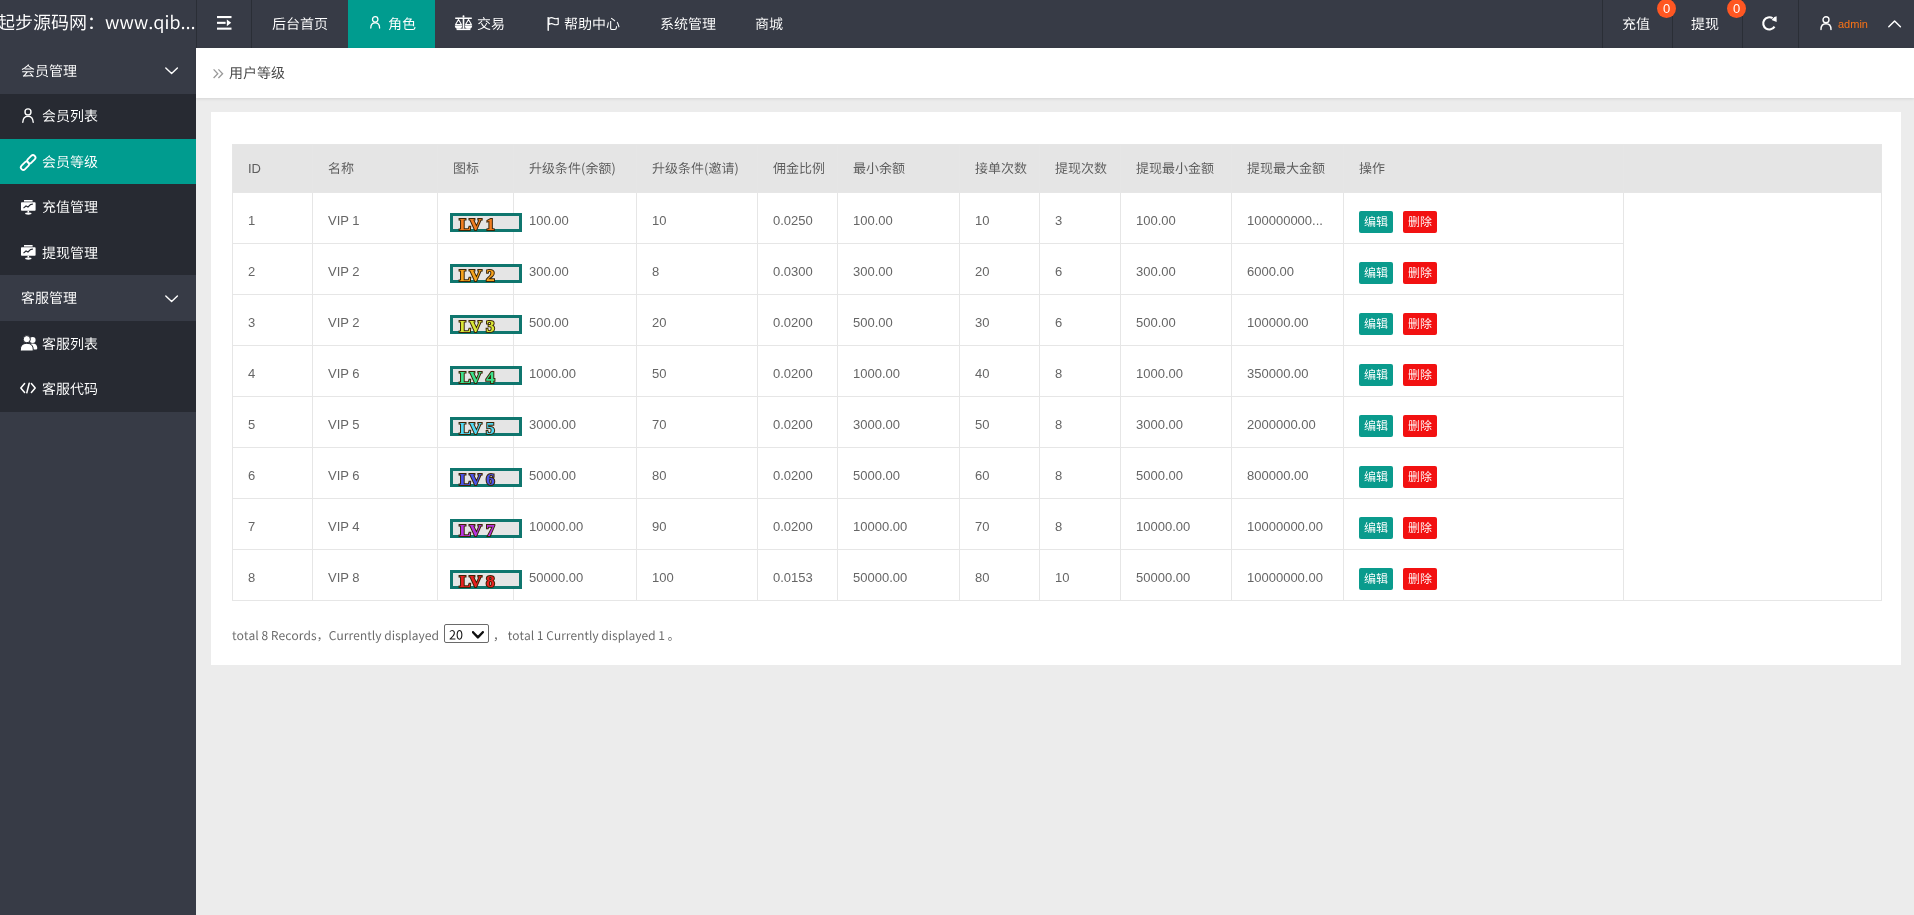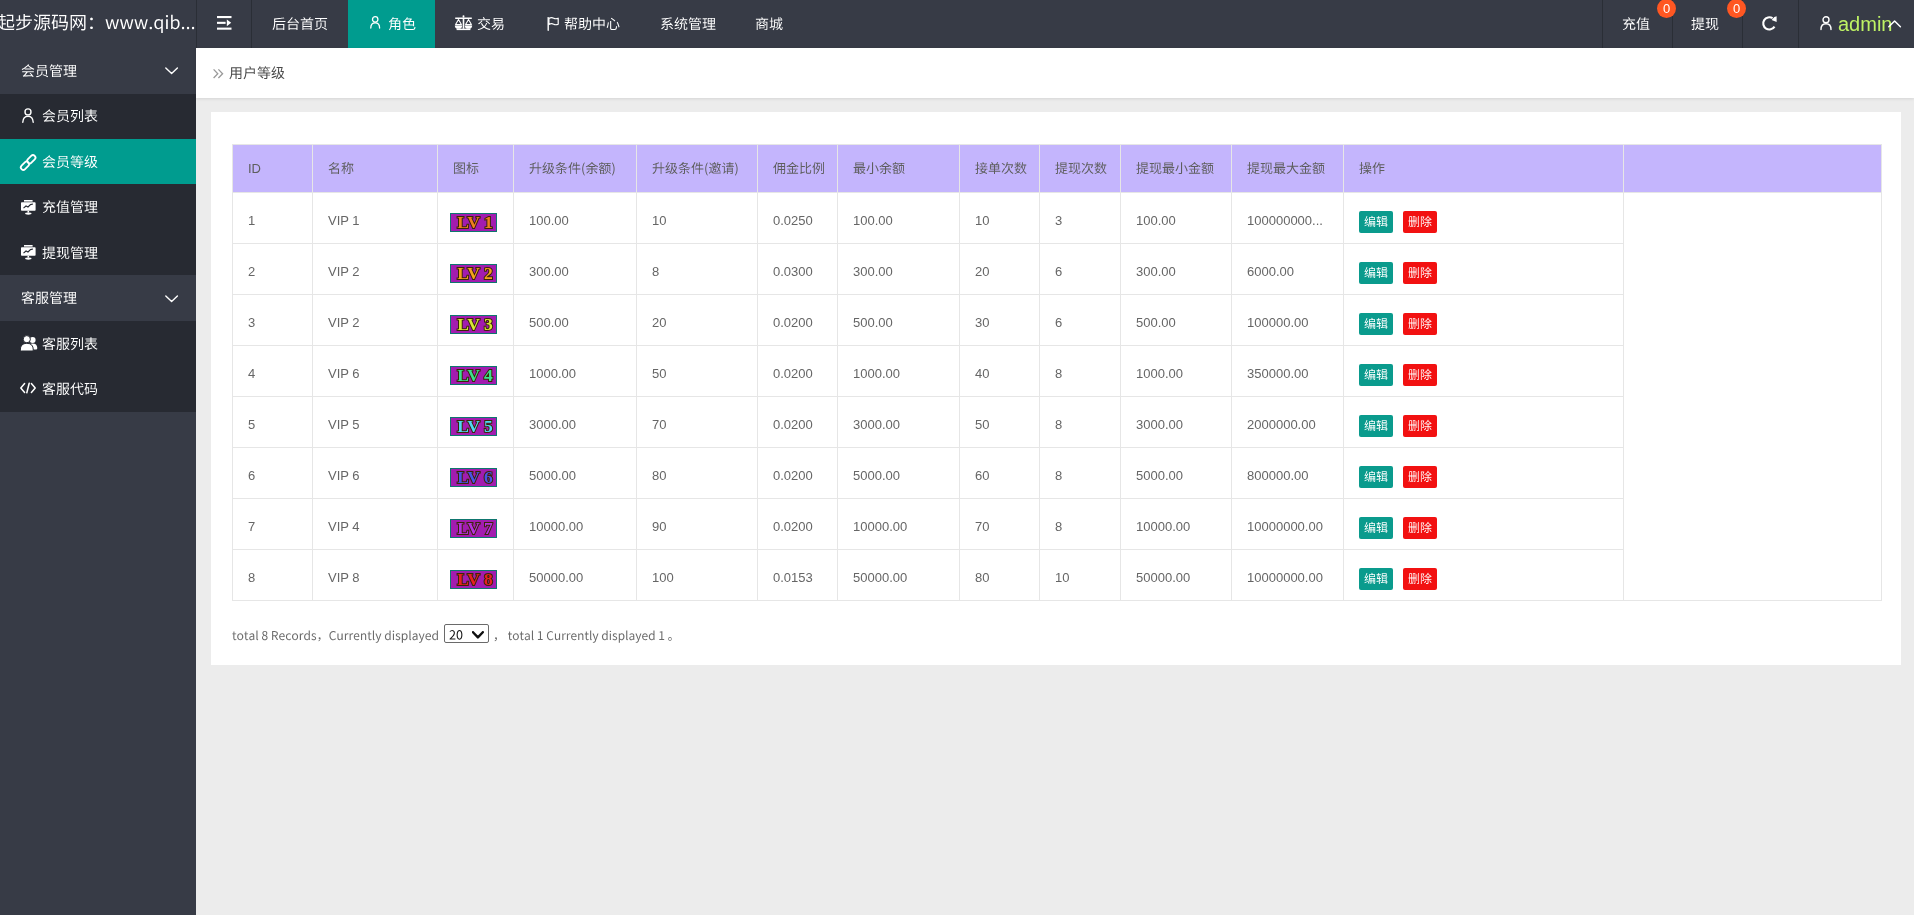--- a/index.html
+++ b/index.html
@@ -4,21 +4,21 @@
 html,body{width:1914px;height:915px;overflow:hidden;background:#ECECEC;font-family:"Liberation Sans",sans-serif}
 .ab{position:absolute}
 svg.t{position:absolute;overflow:visible}
 svg.ti{display:inline-block;overflow:visible}
 .sep{position:absolute;top:0;width:1px;height:48px;background:rgba(0,0,0,.22)}
 .badge{position:absolute;width:19px;height:19px;border-radius:50%;background:#FF5722;color:#fff;font-size:13px;line-height:19px;text-align:center}
 table{border-collapse:collapse;table-layout:fixed}
 td,th{border:1px solid #E6E6E6;vertical-align:middle;padding:0 0 0 15px;text-align:left;font-weight:normal}
 .num{font-size:13px;color:#666;padding-top:4px}
 .btn{display:inline-flex;width:34px;height:22px;border-radius:2px;align-items:center;justify-content:center;vertical-align:top;margin-top:7px}
-.lv{width:47px;height:19px;background:#a21caf;border:1px solid #0f766e;position:relative;margin-top:8px}
+.lv{width:72px;height:19px;background:#e5e5e5;border:3px solid #0f766e;position:relative;margin-top:8px}
 </style></head><body>
 
 <div class="ab" style="left:0;top:0;width:1914px;height:48px;background:#373B46">
 <svg class="t" style="left:-3px;top:10px" width="200" height="25">
       <g transform="translate(0,19)">
         <path d="M1.3 -13.1H8.6V-11.9H1.3ZM10.4 -9.3H15.7V-8.1H10.4ZM0.9 -9.6H9.0V-8.4H0.9ZM5.3 -5.7H8.8V-4.5H5.3ZM4.3 -15.1H5.6V-9.0H4.3ZM4.7 -8.8H5.9V-0.5H4.7ZM9.7 -14.3H16.3V-7.6H15.0V-13.1H9.7ZM9.9 -9.3H11.2V-3.4Q11.2 -3.0 11.4 -2.8Q11.5 -2.7 12.2 -2.7Q12.3 -2.7 12.7 -2.7Q13.1 -2.7 13.6 -2.7Q14.1 -2.7 14.5 -2.7Q14.9 -2.7 15.1 -2.7Q15.5 -2.7 15.7 -2.9Q15.9 -3.1 16.0 -3.6Q16.1 -4.2 16.1 -5.2Q16.3 -5.1 16.5 -5.0Q16.7 -4.9 16.9 -4.8Q17.1 -4.8 17.3 -4.7Q17.2 -3.4 17.0 -2.7Q16.8 -2.0 16.4 -1.8Q16.0 -1.5 15.2 -1.5Q15.1 -1.5 14.8 -1.5Q14.5 -1.5 14.0 -1.5Q13.6 -1.5 13.2 -1.5Q12.8 -1.5 12.5 -1.5Q12.2 -1.5 12.1 -1.5Q11.2 -1.5 10.7 -1.6Q10.3 -1.8 10.1 -2.2Q9.9 -2.6 9.9 -3.4ZM2.8 -4.9Q3.2 -3.4 3.8 -2.6Q4.3 -1.7 5.2 -1.2Q6.0 -0.7 7.2 -0.5Q8.4 -0.3 10.0 -0.3Q10.2 -0.3 10.7 -0.3Q11.3 -0.3 12.1 -0.3Q12.8 -0.3 13.6 -0.3Q14.5 -0.3 15.2 -0.3Q16.0 -0.3 16.6 -0.3Q17.2 -0.3 17.5 -0.4Q17.4 -0.2 17.2 0.0Q17.1 0.3 17.1 0.5Q17.0 0.8 16.9 1.0H15.6H10.0Q8.2 1.0 6.8 0.7Q5.5 0.5 4.5 -0.1Q3.5 -0.7 2.9 -1.7Q2.2 -2.8 1.8 -4.5ZM1.8 -7.0 3.1 -6.9Q3.0 -5.1 2.9 -3.6Q2.7 -2.0 2.4 -0.7Q2.2 0.6 1.6 1.6Q1.5 1.5 1.3 1.4Q1.1 1.3 0.9 1.1Q0.6 1.0 0.5 1.0Q1.0 0.0 1.3 -1.2Q1.5 -2.4 1.7 -3.9Q1.8 -5.4 1.8 -7.0Z M23.2 -7.6 24.5 -7.1Q24.0 -6.3 23.4 -5.5Q22.7 -4.7 22.0 -3.9Q21.3 -3.2 20.6 -2.6Q20.5 -2.8 20.3 -3.0Q20.1 -3.2 20.0 -3.4Q19.8 -3.6 19.6 -3.7Q20.6 -4.4 21.6 -5.4Q22.6 -6.5 23.2 -7.6ZM32.2 -7.4 33.5 -6.8Q32.6 -5.0 31.3 -3.7Q30.0 -2.3 28.2 -1.4Q26.5 -0.4 24.4 0.3Q22.2 1.0 19.6 1.3Q19.5 1.0 19.3 0.7Q19.1 0.3 18.9 0.1Q22.3 -0.4 24.9 -1.3Q27.4 -2.2 29.3 -3.7Q31.1 -5.2 32.2 -7.4ZM19.1 -9.6H34.9V-8.3H19.1ZM27.4 -13.2H33.2V-11.9H27.4ZM26.5 -15.1H27.9V-8.9H26.5ZM21.8 -13.7H23.1V-9.0H21.8ZM26.4 -8.7H27.8V-2.6H26.4Z M42.5 -14.2H53.1V-13.0H42.5ZM42.1 -14.2H43.4V-9.3Q43.4 -8.1 43.3 -6.7Q43.2 -5.4 43.0 -3.9Q42.7 -2.5 42.3 -1.1Q41.8 0.2 41.0 1.4Q40.9 1.3 40.7 1.1Q40.4 1.0 40.2 0.8Q40.0 0.7 39.8 0.7Q40.6 -0.4 41.1 -1.7Q41.5 -3.0 41.7 -4.3Q42.0 -5.6 42.0 -6.9Q42.1 -8.2 42.1 -9.3ZM45.7 -7.3V-5.7H51.2V-7.3ZM45.7 -9.9V-8.3H51.2V-9.9ZM44.5 -10.9H52.4V-4.7H44.5ZM45.1 -3.7 46.3 -3.4Q46.0 -2.7 45.6 -2.0Q45.2 -1.3 44.8 -0.7Q44.4 -0.1 44.0 0.4Q43.9 0.2 43.7 0.1Q43.5 0.0 43.3 -0.1Q43.1 -0.3 42.9 -0.3Q43.5 -1.0 44.1 -1.9Q44.7 -2.8 45.1 -3.7ZM50.2 -3.4 51.4 -3.8Q51.7 -3.3 52.1 -2.6Q52.5 -2.0 52.8 -1.4Q53.2 -0.8 53.4 -0.4L52.2 0.2Q52.0 -0.3 51.6 -0.9Q51.3 -1.5 50.9 -2.2Q50.5 -2.8 50.2 -3.4ZM47.7 -12.8 49.2 -12.5Q48.9 -11.9 48.6 -11.3Q48.4 -10.7 48.1 -10.2L47.0 -10.6Q47.2 -11.0 47.4 -11.7Q47.6 -12.3 47.7 -12.8ZM47.7 -5.2H49.0V0.0Q49.0 0.5 48.9 0.8Q48.7 1.1 48.4 1.2Q48.0 1.4 47.4 1.4Q46.8 1.4 45.9 1.4Q45.9 1.2 45.7 0.8Q45.6 0.5 45.5 0.3Q46.2 0.3 46.7 0.3Q47.2 0.3 47.4 0.3Q47.7 0.3 47.7 0.0ZM37.6 -14.0 38.4 -14.9Q38.8 -14.6 39.4 -14.3Q40.0 -13.9 40.5 -13.6Q41.0 -13.3 41.4 -13.0L40.6 -11.9Q40.2 -12.2 39.7 -12.6Q39.2 -12.9 38.6 -13.3Q38.1 -13.7 37.6 -14.0ZM36.7 -9.1 37.5 -10.1Q38.0 -9.8 38.5 -9.5Q39.1 -9.2 39.6 -8.9Q40.2 -8.5 40.5 -8.3L39.7 -7.2Q39.4 -7.5 38.9 -7.8Q38.3 -8.1 37.8 -8.5Q37.2 -8.9 36.7 -9.1ZM37.1 0.4Q37.5 -0.3 37.9 -1.2Q38.4 -2.2 38.9 -3.3Q39.4 -4.4 39.8 -5.4L40.9 -4.6Q40.5 -3.7 40.1 -2.7Q39.6 -1.6 39.2 -0.6Q38.7 0.3 38.3 1.2Z M69.6 -7.2H70.9Q70.9 -7.2 70.9 -7.1Q70.9 -7.0 70.9 -6.9Q70.9 -6.7 70.9 -6.6Q70.7 -4.2 70.5 -2.7Q70.2 -1.2 70.0 -0.4Q69.7 0.5 69.4 0.8Q69.2 1.1 68.9 1.2Q68.6 1.3 68.2 1.3Q67.8 1.4 67.3 1.4Q66.7 1.4 66.0 1.3Q66.0 1.0 65.9 0.7Q65.8 0.3 65.7 0.1Q66.3 0.1 66.9 0.1Q67.4 0.2 67.7 0.2Q67.9 0.2 68.0 0.1Q68.2 0.1 68.3 -0.0Q68.6 -0.3 68.8 -1.0Q69.0 -1.8 69.2 -3.2Q69.4 -4.7 69.6 -7.0ZM62.0 -14.1H68.7V-12.8H62.0ZM62.8 -11.7 64.1 -11.6Q64.0 -10.7 63.9 -9.7Q63.8 -8.7 63.7 -7.7Q63.6 -6.8 63.5 -6.1H62.2Q62.4 -6.8 62.5 -7.8Q62.6 -8.7 62.7 -9.8Q62.8 -10.8 62.8 -11.7ZM62.6 -7.2H70.0V-6.1H62.6ZM61.4 -3.7H68.3V-2.5H61.4ZM68.1 -14.1H68.2L68.5 -14.1L69.4 -14.0Q69.3 -13.2 69.3 -12.3Q69.2 -11.3 69.0 -10.3Q68.9 -9.2 68.8 -8.2Q68.7 -7.2 68.6 -6.4L67.3 -6.5Q67.4 -7.3 67.5 -8.4Q67.7 -9.4 67.8 -10.4Q67.9 -11.4 68.0 -12.4Q68.1 -13.3 68.1 -13.9ZM54.9 -14.2H61.1V-12.9H54.9ZM56.7 -8.6H60.6V-0.8H56.7V-2.0H59.4V-7.4H56.7ZM57.2 -13.6 58.5 -13.3Q58.2 -11.6 57.7 -10.0Q57.2 -8.3 56.6 -6.9Q56.0 -5.5 55.1 -4.5Q55.1 -4.6 55.0 -4.9Q54.9 -5.2 54.8 -5.5Q54.6 -5.7 54.5 -5.9Q55.6 -7.3 56.2 -9.3Q56.9 -11.3 57.2 -13.6ZM56.1 -8.6H57.3V0.6H56.1Z M79.3 -11.5 80.5 -11.4Q79.9 -8.0 78.9 -5.3Q77.9 -2.6 76.1 -0.8Q76.0 -0.9 75.8 -1.1Q75.7 -1.2 75.4 -1.4Q75.2 -1.5 75.1 -1.6Q76.2 -2.7 77.0 -4.2Q77.9 -5.7 78.4 -7.6Q78.9 -9.4 79.3 -11.5ZM84.4 -11.5 85.6 -11.3Q85.1 -7.9 84.0 -5.2Q83.0 -2.5 81.2 -0.7Q81.1 -0.8 80.9 -0.9Q80.7 -1.1 80.5 -1.2Q80.3 -1.4 80.1 -1.4Q81.3 -2.5 82.2 -4.1Q83.0 -5.6 83.5 -7.5Q84.1 -9.3 84.4 -11.5ZM75.5 -9.6 76.3 -10.4Q77.0 -9.6 77.7 -8.7Q78.4 -7.8 79.0 -6.9Q79.7 -6.0 80.2 -5.2Q80.7 -4.4 81.1 -3.7L80.2 -2.8Q79.9 -3.5 79.3 -4.4Q78.8 -5.2 78.2 -6.1Q77.5 -7.0 76.8 -8.0Q76.1 -8.9 75.5 -9.6ZM80.7 -9.6 81.6 -10.3Q82.3 -9.5 83.0 -8.5Q83.7 -7.6 84.4 -6.6Q85.0 -5.6 85.5 -4.7Q86.1 -3.8 86.4 -3.1L85.4 -2.3Q85.1 -3.0 84.6 -4.0Q84.1 -4.9 83.4 -5.9Q82.8 -6.9 82.1 -7.8Q81.4 -8.8 80.7 -9.6ZM73.6 -14.0H88.0V-12.7H74.9V1.4H73.6ZM87.1 -14.0H88.5V-0.4Q88.5 0.3 88.3 0.6Q88.1 1.0 87.6 1.2Q87.2 1.3 86.4 1.4Q85.7 1.4 84.5 1.4Q84.4 1.2 84.3 1.0Q84.2 0.7 84.1 0.5Q84.0 0.2 83.9 0.0Q84.5 0.1 85.1 0.1Q85.7 0.1 86.1 0.1Q86.5 0.1 86.7 0.1Q86.9 0.1 87.0 -0.0Q87.1 -0.1 87.1 -0.4Z M94.5 -8.7Q94.0 -8.7 93.5 -9.1Q93.1 -9.5 93.1 -10.1Q93.1 -10.7 93.5 -11.1Q94.0 -11.4 94.5 -11.4Q95.0 -11.4 95.5 -11.1Q95.9 -10.7 95.9 -10.1Q95.9 -9.5 95.5 -9.1Q95.0 -8.7 94.5 -8.7ZM94.5 0.1Q94.0 0.1 93.5 -0.3Q93.1 -0.7 93.1 -1.3Q93.1 -1.9 93.5 -2.3Q94.0 -2.6 94.5 -2.6Q95.0 -2.6 95.5 -2.3Q95.9 -1.9 95.9 -1.3Q95.9 -0.7 95.5 -0.3Q95.0 0.1 94.5 0.1Z M111.2 0.0 108.5 -9.8H110.2L111.6 -4.1Q111.8 -3.4 111.9 -2.8Q112.1 -2.1 112.2 -1.4H112.3Q112.4 -2.1 112.6 -2.8Q112.8 -3.4 112.9 -4.1L114.5 -9.8H116.1L117.6 -4.1Q117.8 -3.4 117.9 -2.8Q118.1 -2.1 118.3 -1.4H118.4Q118.5 -2.1 118.7 -2.8Q118.8 -3.4 119.0 -4.1L120.4 -9.8H122.0L119.3 0.0H117.3L115.9 -5.3Q115.7 -6.0 115.6 -6.7Q115.4 -7.3 115.2 -8.1H115.2Q115.0 -7.3 114.8 -6.6Q114.7 -5.9 114.5 -5.2L113.1 0.0Z M125.6 0.0 122.9 -9.8H124.6L126.1 -4.1Q126.2 -3.4 126.3 -2.8Q126.5 -2.1 126.6 -1.4H126.7Q126.9 -2.1 127.0 -2.8Q127.2 -3.4 127.4 -4.1L128.9 -9.8H130.5L132.0 -4.1Q132.2 -3.4 132.4 -2.8Q132.5 -2.1 132.7 -1.4H132.8Q132.9 -2.1 133.1 -2.8Q133.2 -3.4 133.4 -4.1L134.8 -9.8H136.4L133.8 0.0H131.8L130.4 -5.3Q130.2 -6.0 130.0 -6.7Q129.9 -7.3 129.7 -8.1H129.6Q129.4 -7.3 129.3 -6.6Q129.1 -5.9 128.9 -5.2L127.6 0.0Z M140.1 0.0 137.4 -9.8H139.0L140.5 -4.1Q140.6 -3.4 140.8 -2.8Q140.9 -2.1 141.1 -1.4H141.1Q141.3 -2.1 141.5 -2.8Q141.6 -3.4 141.8 -4.1L143.3 -9.8H144.9L146.5 -4.1Q146.7 -3.4 146.8 -2.8Q147.0 -2.1 147.2 -1.4H147.2Q147.4 -2.1 147.5 -2.8Q147.7 -3.4 147.8 -4.1L149.3 -9.8H150.8L148.2 0.0H146.2L144.8 -5.3Q144.6 -6.0 144.4 -6.7Q144.3 -7.3 144.1 -8.1H144.0Q143.9 -7.3 143.7 -6.6Q143.6 -5.9 143.4 -5.2L142.0 0.0Z M153.8 0.2Q153.3 0.2 153.0 -0.1Q152.6 -0.5 152.6 -1.0Q152.6 -1.6 153.0 -1.9Q153.3 -2.3 153.8 -2.3Q154.3 -2.3 154.7 -1.9Q155.0 -1.6 155.0 -1.0Q155.0 -0.5 154.7 -0.1Q154.3 0.2 153.8 0.2Z M164.2 4.1V0.7L164.2 -1.1Q163.6 -0.6 162.9 -0.2Q162.2 0.2 161.3 0.2Q160.1 0.2 159.2 -0.4Q158.3 -1.0 157.8 -2.1Q157.3 -3.2 157.3 -4.9Q157.3 -6.5 157.9 -7.6Q158.5 -8.8 159.4 -9.4Q160.4 -10.0 161.5 -10.0Q162.4 -10.0 163.0 -9.7Q163.7 -9.4 164.3 -8.8H164.3L164.5 -9.8H165.8V4.1ZM161.7 -1.1Q162.3 -1.1 163.0 -1.5Q163.6 -1.8 164.2 -2.5V-7.6Q163.6 -8.2 163.0 -8.4Q162.4 -8.6 161.8 -8.6Q161.0 -8.6 160.4 -8.2Q159.7 -7.7 159.3 -6.9Q159.0 -6.0 159.0 -4.9Q159.0 -3.7 159.3 -2.9Q159.6 -2.0 160.2 -1.6Q160.8 -1.1 161.7 -1.1Z M169.1 0.0V-9.8H170.8V0.0ZM170.0 -11.8Q169.5 -11.8 169.2 -12.1Q168.9 -12.4 168.9 -12.9Q168.9 -13.4 169.2 -13.7Q169.5 -13.9 170.0 -13.9Q170.4 -13.9 170.7 -13.7Q171.1 -13.4 171.1 -12.9Q171.1 -12.4 170.7 -12.1Q170.4 -11.8 170.0 -11.8Z M178.4 0.2Q177.7 0.2 177.0 -0.1Q176.2 -0.4 175.6 -1.0H175.5L175.4 0.0H174.1V-14.3H175.7V-10.4L175.7 -8.6Q176.3 -9.2 177.1 -9.6Q177.9 -10.0 178.7 -10.0Q180.0 -10.0 180.9 -9.4Q181.7 -8.8 182.2 -7.7Q182.6 -6.6 182.6 -5.0Q182.6 -3.4 182.0 -2.2Q181.4 -1.0 180.5 -0.4Q179.5 0.2 178.4 0.2ZM178.1 -1.1Q178.9 -1.1 179.6 -1.6Q180.2 -2.1 180.6 -2.9Q180.9 -3.8 180.9 -5.0Q180.9 -6.1 180.7 -6.9Q180.4 -7.7 179.8 -8.2Q179.3 -8.6 178.3 -8.6Q177.7 -8.6 177.1 -8.3Q176.4 -8.0 175.7 -7.3V-2.2Q176.4 -1.6 177.0 -1.4Q177.6 -1.1 178.1 -1.1Z M186.0 0.2Q185.6 0.2 185.2 -0.1Q184.9 -0.5 184.9 -1.0Q184.9 -1.6 185.2 -1.9Q185.6 -2.3 186.0 -2.3Q186.5 -2.3 186.9 -1.9Q187.2 -1.6 187.2 -1.0Q187.2 -0.5 186.9 -0.1Q186.5 0.2 186.0 0.2Z M191.0 0.2Q190.6 0.2 190.2 -0.1Q189.9 -0.5 189.9 -1.0Q189.9 -1.6 190.2 -1.9Q190.6 -2.3 191.0 -2.3Q191.5 -2.3 191.9 -1.9Q192.2 -1.6 192.2 -1.0Q192.2 -0.5 191.9 -0.1Q191.5 0.2 191.0 0.2Z M196.1 0.2Q195.6 0.2 195.2 -0.1Q194.9 -0.5 194.9 -1.0Q194.9 -1.6 195.2 -1.9Q195.6 -2.3 196.1 -2.3Q196.6 -2.3 196.9 -1.9Q197.2 -1.6 197.2 -1.0Q197.2 -0.5 196.9 -0.1Q196.6 0.2 196.1 0.2Z" fill="#fff"></path>
       </g>
     </svg>
 <div class="sep" style="left:196px"></div>
     <div class="sep" style="left:251px"></div>
@@ -104,21 +104,21 @@
 <path d="M11.6,3.2 A6.1,6.1 0 1 0 13.5,11.6"></path>
       </g>
 <path d="M10.6,4.9 L15.6,6.9 L15.6,1.2 L13.4,2.1 Z" fill="#fff"></path>
     </svg>
 <svg class="t" style="left:1820px;top:16px" width="13" height="15">
 <g fill="none" stroke="#fff" stroke-width="1.4" stroke-linecap="round">
         <circle cx="6" cy="3.8" r="3"></circle>
         <path d="M1,13.5 C1,9.2 3.3,7.8 6,7.8 C8.7,7.8 11,9.2 11,13.5"></path>
       </g>
     </svg>
-<div class="ab" style="left:1838px;top:14px;font-size:20px;color:#bef264;line-height:20px">admin</div>
+<div class="ab" style="left:1838px;top:14px;font-size:11px;color:#f97316;line-height:20px">admin</div>
 <svg class="t" style="left:1888px;top:20px" width="14" height="8">
 <polyline points="0.8,6.8 6.6,1 12.4,6.8" fill="none" stroke="#fff" stroke-width="1.5" stroke-linecap="round" stroke-linejoin="round"></polyline>
     </svg>
 </div>
 <div class="ab" style="left:0;top:48px;width:196px;height:867px;background:#373B46">
 <div class="ab" style="left:0;top:45.5px;width:196px;height:181.8px;background:#272A32"></div>
 <div class="ab" style="left:0;top:272.7px;width:196px;height:90.9px;background:#272A32"></div>
 <div class="ab" style="left:0;top:91px;width:196px;height:45.4px;background:#009C8F"></div>
 <svg class="t" style="left:21px;top:12.7px" width="57" height="20">
       <g transform="translate(0,15)">
@@ -236,21 +236,21 @@
         <col style="width:80px">
         <col style="width:122px">
         <col style="width:80px">
         <col style="width:81px">
         <col style="width:111px">
         <col style="width:112px">
         <col style="width:280px">
         <col style="width:258px">
       </colgroup>
 <tbody>
-        <tr style="height:48px;background:#c4b5fd">
+        <tr style="height:48px;background:#e5e5e5">
 <th style="font-size:13px;color:#5E5E5E">ID</th>
 <th><svg class="ti" style="margin-top:3px" width="27" height="18">
               <g transform="translate(0,14)">
                 <path d="M3.9 -0.5H10.4V0.4H3.9ZM4.5 -9.6H10.3V-8.7H4.5ZM5.3 -11.0 6.4 -10.7Q5.6 -9.6 4.4 -8.5Q3.3 -7.4 1.6 -6.5Q1.5 -6.6 1.4 -6.8Q1.3 -6.9 1.1 -7.1Q1.0 -7.2 0.9 -7.3Q2.0 -7.8 2.8 -8.4Q3.7 -9.0 4.3 -9.7Q4.9 -10.3 5.3 -11.0ZM10.0 -9.6H10.2L10.3 -9.7L11.0 -9.3Q10.3 -7.9 9.2 -6.9Q8.1 -5.8 6.8 -5.0Q5.5 -4.1 4.0 -3.6Q2.6 -3.0 1.1 -2.7Q1.1 -2.8 1.0 -3.0Q0.9 -3.1 0.8 -3.3Q0.7 -3.4 0.6 -3.6Q1.7 -3.8 2.8 -4.2Q4.0 -4.5 5.0 -5.1Q6.1 -5.6 7.1 -6.3Q8.0 -6.9 8.7 -7.7Q9.5 -8.5 10.0 -9.5ZM3.4 -6.9 4.2 -7.4Q4.6 -7.2 5.1 -6.8Q5.6 -6.4 6.0 -6.1Q6.4 -5.7 6.7 -5.4L5.9 -4.8Q5.7 -5.1 5.2 -5.4Q4.8 -5.8 4.3 -6.2Q3.9 -6.6 3.4 -6.9ZM10.0 -4.4H11.0V1.0H10.0ZM4.2 -4.4H10.3V-3.5H4.2V1.0H3.3V-3.6L4.1 -4.4Z M15.7 -9.9H16.6V1.1H15.7ZM13.7 -7.2H18.3V-6.3H13.7ZM15.8 -6.8 16.4 -6.6Q16.2 -5.9 15.9 -5.2Q15.6 -4.5 15.3 -3.7Q15.0 -3.0 14.6 -2.4Q14.3 -1.8 13.9 -1.3Q13.8 -1.5 13.7 -1.8Q13.5 -2.0 13.4 -2.2Q13.9 -2.7 14.3 -3.5Q14.8 -4.3 15.2 -5.2Q15.6 -6.0 15.8 -6.8ZM17.7 -10.8 18.3 -10.0Q17.8 -9.8 17.0 -9.6Q16.3 -9.4 15.6 -9.3Q14.8 -9.1 14.1 -9.0Q14.1 -9.2 14.0 -9.4Q13.9 -9.6 13.8 -9.8Q14.5 -9.9 15.2 -10.1Q15.9 -10.2 16.6 -10.4Q17.3 -10.6 17.7 -10.8ZM16.6 -5.8Q16.7 -5.7 16.9 -5.5Q17.2 -5.2 17.5 -4.9Q17.7 -4.6 18.0 -4.3Q18.2 -4.0 18.3 -3.9L17.7 -3.1Q17.6 -3.3 17.4 -3.7Q17.2 -4.0 17.0 -4.3Q16.7 -4.7 16.5 -5.0Q16.3 -5.3 16.1 -5.4ZM19.9 -10.9 20.9 -10.7Q20.7 -9.7 20.4 -8.8Q20.1 -7.9 19.7 -7.1Q19.4 -6.3 19.0 -5.7Q18.9 -5.8 18.7 -5.9Q18.6 -6.0 18.4 -6.1Q18.2 -6.1 18.1 -6.2Q18.8 -7.1 19.2 -8.3Q19.7 -9.5 19.9 -10.9ZM19.7 -5.9 20.6 -5.7Q20.4 -4.8 20.1 -4.0Q19.9 -3.1 19.6 -2.4Q19.3 -1.6 18.9 -1.1Q18.8 -1.1 18.7 -1.2Q18.5 -1.3 18.4 -1.4Q18.2 -1.5 18.1 -1.6Q18.7 -2.3 19.0 -3.5Q19.4 -4.6 19.7 -5.9ZM19.9 -9.2H24.8V-8.3H19.6ZM21.5 -8.5H22.5V-0.2Q22.5 0.3 22.4 0.5Q22.2 0.7 22.0 0.8Q21.7 0.9 21.3 1.0Q20.9 1.0 20.3 1.0Q20.2 0.8 20.1 0.5Q20.0 0.3 19.9 0.1Q20.4 0.1 20.8 0.1Q21.1 0.1 21.3 0.1Q21.4 0.1 21.4 0.0Q21.5 -0.0 21.5 -0.2ZM23.2 -5.7 24.0 -6.0Q24.3 -5.3 24.6 -4.4Q24.9 -3.6 25.1 -2.9Q25.3 -2.1 25.4 -1.5L24.5 -1.2Q24.4 -1.8 24.2 -2.6Q24.0 -3.4 23.7 -4.2Q23.5 -5.0 23.2 -5.7ZM24.6 -9.2H24.7L24.8 -9.2L25.5 -9.1Q25.2 -8.5 24.9 -7.8Q24.7 -7.2 24.4 -6.6L23.5 -6.8Q23.7 -7.2 23.9 -7.6Q24.1 -8.0 24.3 -8.4Q24.5 -8.8 24.6 -9.1Z" fill="#5E5E5E"></path>
               </g>
             </svg></th>
 <th><svg class="ti" style="margin-top:3px" width="27" height="18">
               <g transform="translate(0,14)">
                 <path d="M1.1 -10.4H11.9V1.0H10.9V-9.5H2.0V1.0H1.1ZM1.6 -0.4H11.5V0.5H1.6ZM4.9 -3.6 5.3 -4.2Q5.8 -4.1 6.4 -4.0Q7.0 -3.8 7.5 -3.6Q8.0 -3.4 8.4 -3.2L8.0 -2.6Q7.6 -2.8 7.1 -3.0Q6.5 -3.2 6.0 -3.3Q5.4 -3.5 4.9 -3.6ZM5.4 -9.2 6.2 -8.9Q5.8 -8.3 5.3 -7.8Q4.8 -7.2 4.3 -6.7Q3.7 -6.2 3.2 -5.9Q3.1 -6.0 3.0 -6.1Q2.9 -6.2 2.7 -6.3Q2.6 -6.4 2.5 -6.5Q3.3 -7.0 4.1 -7.7Q4.9 -8.4 5.4 -9.2ZM8.9 -8.2H9.0L9.2 -8.2L9.7 -7.9Q9.2 -7.1 8.5 -6.4Q7.7 -5.7 6.7 -5.2Q5.8 -4.7 4.7 -4.3Q3.7 -3.9 2.7 -3.7Q2.7 -3.8 2.6 -4.0Q2.5 -4.1 2.4 -4.3Q2.4 -4.4 2.3 -4.5Q3.2 -4.7 4.2 -5.0Q5.2 -5.3 6.1 -5.8Q7.0 -6.2 7.7 -6.8Q8.4 -7.4 8.9 -8.0ZM4.8 -7.5Q5.4 -6.8 6.3 -6.2Q7.3 -5.6 8.4 -5.2Q9.5 -4.8 10.7 -4.6Q10.6 -4.5 10.4 -4.2Q10.2 -4.0 10.2 -3.9Q9.0 -4.1 7.8 -4.6Q6.7 -5.0 5.7 -5.7Q4.7 -6.3 4.1 -7.1ZM5.1 -8.2H9.1V-7.4H4.6ZM3.6 -2.0 4.0 -2.6Q4.7 -2.6 5.4 -2.4Q6.1 -2.3 6.9 -2.2Q7.6 -2.0 8.2 -1.8Q8.8 -1.7 9.3 -1.5L8.9 -0.8Q8.2 -1.0 7.3 -1.2Q6.5 -1.5 5.5 -1.7Q4.5 -1.9 3.6 -2.0Z M19.1 -9.9H24.7V-9.0H19.1ZM18.5 -6.8H25.4V-5.9H18.5ZM21.3 -6.4H22.3V-0.2Q22.3 0.2 22.2 0.4Q22.1 0.7 21.8 0.8Q21.5 0.9 21.0 1.0Q20.6 1.0 19.9 1.0Q19.8 0.8 19.8 0.5Q19.7 0.2 19.6 -0.0Q20.1 -0.0 20.5 -0.0Q20.9 0.0 21.0 -0.0Q21.2 -0.0 21.2 -0.1Q21.3 -0.1 21.3 -0.2ZM23.1 -4.2 24.0 -4.5Q24.3 -3.9 24.6 -3.1Q24.9 -2.4 25.1 -1.7Q25.3 -1.1 25.4 -0.5L24.5 -0.2Q24.4 -0.7 24.2 -1.4Q24.0 -2.1 23.7 -2.8Q23.4 -3.6 23.1 -4.2ZM19.4 -4.5 20.3 -4.3Q20.1 -3.5 19.8 -2.8Q19.5 -2.0 19.2 -1.4Q18.9 -0.7 18.5 -0.2Q18.4 -0.3 18.3 -0.4Q18.2 -0.5 18.0 -0.6Q17.8 -0.7 17.7 -0.7Q18.3 -1.4 18.7 -2.4Q19.1 -3.4 19.4 -4.5ZM13.6 -8.2H18.3V-7.2H13.6ZM15.6 -10.9H16.6V1.0H15.6ZM15.5 -7.6 16.2 -7.4Q16.0 -6.7 15.8 -5.9Q15.5 -5.1 15.2 -4.4Q14.9 -3.6 14.6 -3.0Q14.2 -2.3 13.9 -1.9Q13.8 -2.0 13.7 -2.2Q13.6 -2.3 13.5 -2.5Q13.4 -2.7 13.3 -2.8Q13.8 -3.3 14.2 -4.1Q14.6 -4.9 15.0 -5.9Q15.3 -6.8 15.5 -7.6ZM16.5 -7.0Q16.6 -6.9 16.9 -6.5Q17.2 -6.2 17.5 -5.8Q17.8 -5.5 18.0 -5.1Q18.3 -4.8 18.4 -4.7L17.8 -3.9Q17.7 -4.1 17.4 -4.5Q17.2 -4.9 16.9 -5.3Q16.7 -5.7 16.4 -6.0Q16.2 -6.4 16.0 -6.5Z" fill="#5E5E5E"></path>
               </g>

